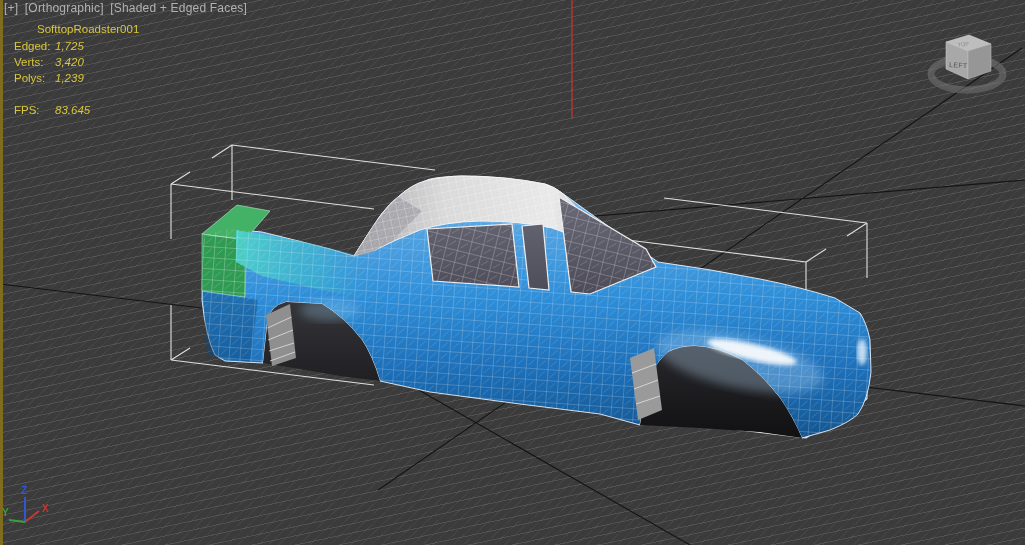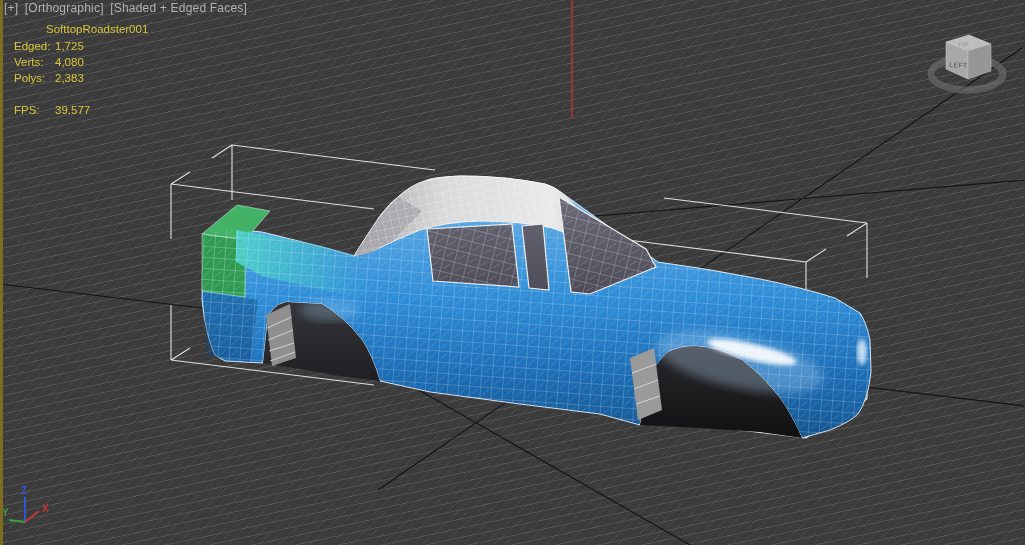--- a/index.html
+++ b/index.html
@@ -11,22 +11,22 @@
       repeating-linear-gradient(137deg, rgba(115,115,115,.15) 0 1px, transparent 1px 7px);
   }
   .scene-svg{position:absolute;left:0;top:0;width:1025px;height:545px;display:block;}
   .left-border{position:absolute;left:0;top:0;width:3px;height:545px;background:#806c1e;}
   .viewport-label{position:absolute;left:4px;top:1px;font-size:12px;letter-spacing:.2px;
     color:#b2b2b2;white-space:nowrap;user-select:none;}
   .viewport-label span{margin-right:3px;cursor:pointer;}
   .stats{position:absolute;left:0;top:0;font-size:11.5px;color:#d9c63b;user-select:none;}
   .stats .row{position:absolute;white-space:nowrap;}
   .stats .lab{position:absolute;left:14px;}
-  .stats .val{position:absolute;left:55px;}
-  .title-row{position:absolute;left:46px;top:23px;white-space:nowrap;}
+  .stats .val{position:absolute;left:55px;font-style:italic;}
+  .title-row{position:absolute;left:37px;top:23px;white-space:nowrap;}
   text{font-family:"Liberation Sans",sans-serif;}
 </style>
 </head>
 <body>
 
 <div class="viewport">
 
   <svg class="scene-svg" viewBox="0 0 1025 545">
     <defs>
       <linearGradient id="bodyGrad" x1="0" y1="176" x2="0" y2="445" gradientUnits="userSpaceOnUse">
@@ -186,24 +186,24 @@
   </div>
 
   <div class="stats">
     <div class="title-row">SofttopRoadster001</div>
     <div class="row" style="top:40px">
       <span class="lab">Edged:</span>
       <span class="val">1,725</span>
     </div>
     <div class="row" style="top:56px">
       <span class="lab">Verts:</span>
-      <span class="val">4,080</span>
+      <span class="val">3,420</span>
     </div>
     <div class="row" style="top:72px">
       <span class="lab">Polys:</span>
-      <span class="val">2,383</span>
+      <span class="val">1,239</span>
     </div>
     <div class="row" style="top:104px">
       <span class="lab">FPS:</span>
-      <span class="val">39.577</span>
+      <span class="val">83.645</span>
     </div>
   </div>
 </div>
 
 </body></html>

